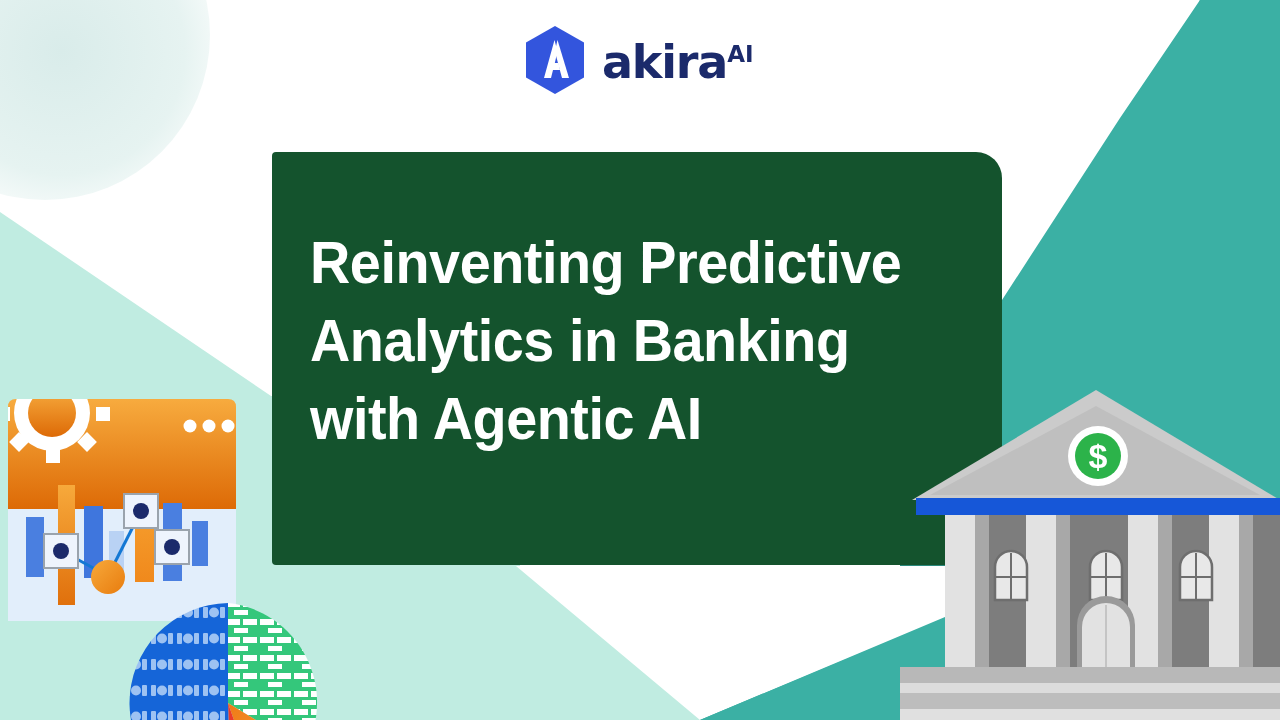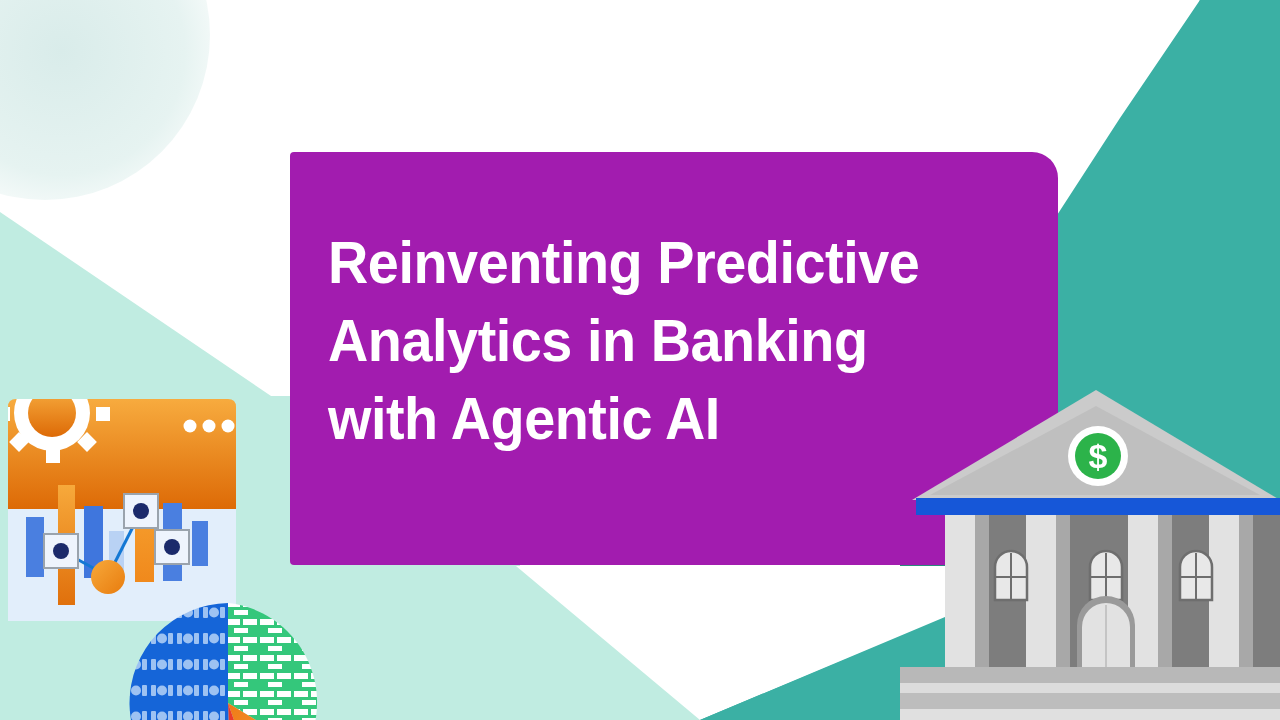--- a/index.html
+++ b/index.html
@@ -53,25 +53,24 @@
     font-weight: bold;
     font-size: 23px;
     color: #1b2a6b;
     vertical-align: super;
     letter-spacing: 0px;
   }
 
   
   .title-card {
     position: absolute;
-    left: 290px; top: 152px;
+    left: 272px; top: 152px;
     width: 730px; height: 413px;
-    background: #a21caf;
+    background: #14532d;
     border-radius: 4px 26px 4px 4px;
-    padding-left: 38px;
   }
   .title-text {
     position: absolute;
     left: 38px; top: 72px;
     width: 670px;
     color: #ffffff;
     font-family: "Liberation Sans", sans-serif;
     font-weight: bold;
     font-size: 60px;
     line-height: 1.3;
@@ -119,20 +118,28 @@
 
     <polygon points="1200,0 1280,0 1280,720 700,720 1070,566" fill="#3bb0a4"></polygon>
     <polygon points="1200,0 1280,0 1280,600 1000,600" fill="#3bb0a4"></polygon>
     <polygon points="1200,0 1280,0 1280,720 700,720 1002,593 1002,300 1120,118" fill="#3bb0a4"></polygon>
 
     <rect x="900" y="378" width="102" height="188" fill="#2b8a7d"></rect>
 
   </svg>
   <div class="corner-glow"></div>
 
+  <div class="logo-wrap">
+    <svg class="logo-mark" viewBox="0 0 70 72">
+      <path d="M35 2 L64 18.5 L64 53.5 L35 70 L6 53.5 L6 18.5 Z" fill="#3355dd" rx="6"></path>
+      <path d="M34.5 16 L24 54 L31 54 L33 46 L40 46 L38.5 39 L34.8 39 L37.5 27.5 Z" fill="#ffffff"></path>
+      <path d="M37.5 16 L49 54 L42 54 L34.9 27.5 Z" fill="#ffffff"></path>
+    </svg>
+    <div class="logo-text"><span>akira</span><span class="logo-sup">AI</span></div>
+  </div>
 
   <div class="title-card">
     <div class="title-text">Reinventing Predictive Analytics in Banking with Agentic AI</div>
   </div>
 
   <svg class="dashboard" viewBox="0 0 228 222">
     <defs>
       <linearGradient id="hdrGrad" x1="0" y1="0" x2="0" y2="1">
         <stop offset="0%" stop-color="#f7ab3e"></stop>
         <stop offset="100%" stop-color="#dd6a06"></stop>

